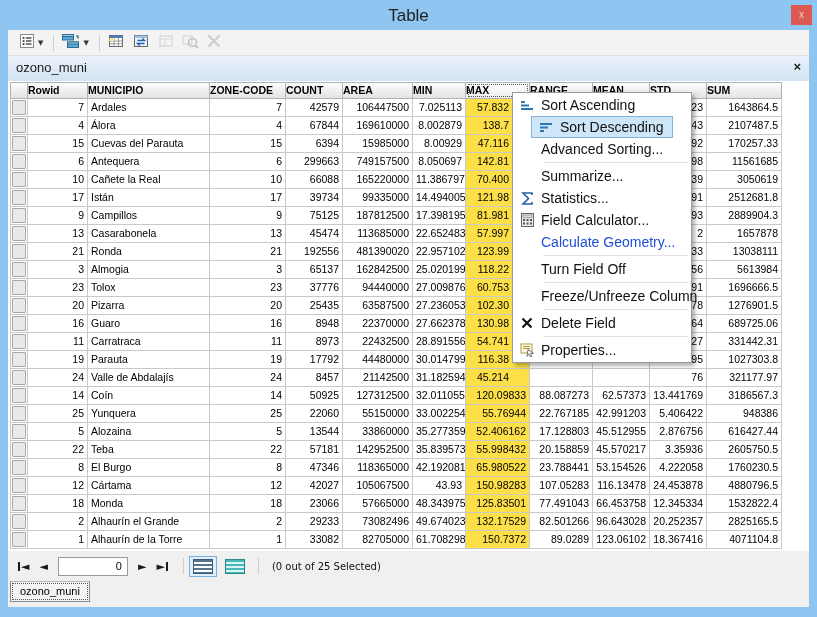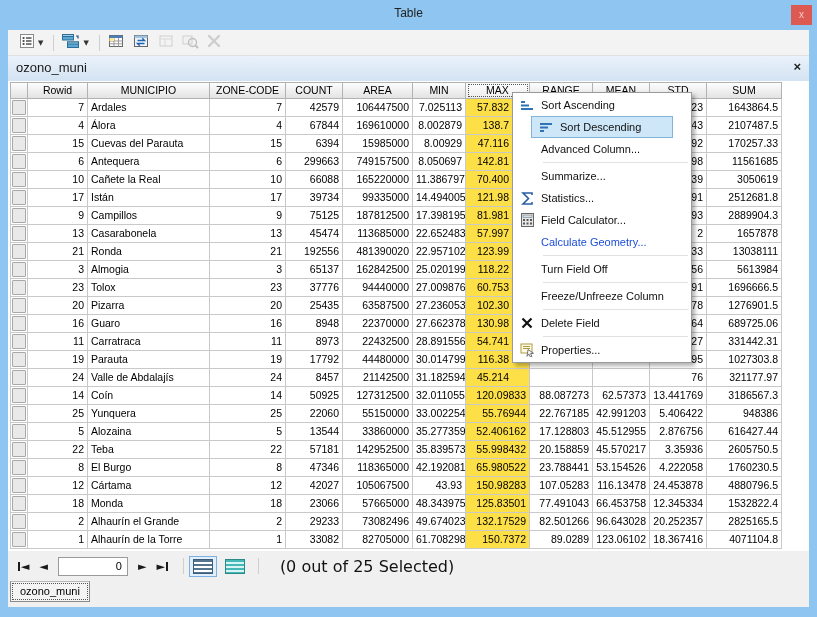--- a/index.html
+++ b/index.html
@@ -1,21 +1,21 @@
 <!DOCTYPE html>
 <html><head>
 <meta charset="utf-8">
 <style>
   html,body{margin:0;padding:0;}
   body{width:817px;height:617px;overflow:hidden;position:relative;
        font-family:"Liberation Sans","DejaVu Sans",sans-serif;
        background:#8ec5f1;}
   .titlebar{position:absolute;left:0;top:0;width:817px;height:30px;}
   .title{position:absolute;left:0;right:0;top:6px;text-align:center;
-         font-size:12px;color:#222;}
+         font-size:17px;color:#222;}
   .close-btn{position:absolute;right:5px;top:5px;width:21px;height:20px;
          background:#dd5a52;color:#f6cdc9;font-size:10px;text-align:center;
          line-height:20px;cursor:default;}
   .content{position:absolute;left:8px;top:30px;width:801px;height:577px;
          background:#f0f0f0;}
   
   .toolbar{position:absolute;left:0;top:0;width:100%;height:26px;
          background:#f3f3f3;border-bottom:1px solid #e0e0e0;
          display:flex;align-items:center;padding-left:8px;box-sizing:border-box;}
   .tbtn{display:flex;align-items:center;padding:2px 3px;margin-right:2px;}
@@ -27,43 +27,43 @@
         background:linear-gradient(#eaf2fb,#d3e3f2);
         border-bottom:1px solid #c2d4e6;}
   .band-title{position:absolute;left:8px;top:4px;font-size:13px;color:#1a1a1a;}
   .band-close{position:absolute;right:8px;top:3px;font-size:13px;color:#222;
         font-weight:bold;cursor:default;}
   
   .table-area{position:absolute;left:0;top:51px;width:100%;height:470px;background:#fff;}
   .tbl{position:absolute;left:2px;top:1px;font-size:10.5px;color:#000;}
   .tr{display:flex;height:18px;}
   .hr{display:flex;height:17px;}
-  .th{box-sizing:border-box;height:17px;line-height:15px;font-weight:normal;
-      text-align:center;background:linear-gradient(#fdfdfd,#e3e3e3);
+  .th{box-sizing:border-box;height:17px;line-height:15px;font-weight:bold;
+      background:linear-gradient(#fdfdfd,#e3e3e3);
       border:1px solid #b2b2b2;border-left:none;overflow:hidden;white-space:nowrap;}
   .hr .th:first-child{border-left:1px solid #b2b2b2;}
   .th.sel{background:linear-gradient(#ffffff,#ededed);
       outline:1px dotted #555;outline-offset:-3px;}
   .td{box-sizing:border-box;height:18px;line-height:17px;text-align:right;
       padding:0 3px;border-right:1px solid #c9c9c9;border-bottom:1px solid #c9c9c9;
       overflow:hidden;white-space:nowrap;background:#fff;}
   .td.left{text-align:left;}
   .td.max{background:#fde047;}
   .td.cut{padding-right:20px;}
   .c0{width:18px;}.c1{width:60px;}.c2{width:122px;}.c3{width:76px;}
   .c4{width:57px;}.c5{width:70px;}.c6{width:53px;}.c7{width:64px;}
   .c8{width:63px;}.c9{width:57px;}.c10{width:57px;}.c11{width:75px;}
   .selcell{padding:1px;border-left:1px solid #c9c9c9;}
   .knob{width:100%;height:100%;box-sizing:border-box;background:#e9e9e9;
       border:1px solid #a8a8a8;border-radius:1px;}
   
   .menu{position:absolute;left:504px;top:62px;width:178px;background:#fff;
       border:1px solid #9a9a9a;box-shadow:3px 3px 4px rgba(0,0,0,.3);
       padding:1px 0;z-index:10;}
-  .mitem{display:flex;align-items:center;height:22px;font-size:11px;color:#111;}
+  .mitem{display:flex;align-items:center;height:22px;font-size:14px;color:#111;}
   .micon{width:28px;display:flex;justify-content:center;align-items:center;flex:none;
       font-family:"DejaVu Sans",sans-serif;}
   .mlabel{white-space:nowrap;}
   .mitem.hi{background:#cde6f8;border:1px solid #84b3da;box-sizing:border-box;
       margin:0 18px;height:22px;}
   .mitem.dis{color:#1d4ed8;}
   .msep{height:1px;background:#e2e2e2;margin:2px 3px 2px 30px;}
   
   .navbar{position:absolute;left:0;top:521px;width:100%;height:30px;
       display:flex;align-items:center;padding-left:10px;box-sizing:border-box;
@@ -75,21 +75,21 @@
   .recbox{width:58px;height:17px;border:1px solid #9a9a9a;background:#fff;
       font-size:11px;text-align:right;padding:0 5px;margin-right:10px;
       font-family:"Liberation Sans",sans-serif;box-sizing:content-box;}
   .viewbtn{padding:2px 3px;border:1px solid transparent;margin-right:4px;
       display:flex;align-items:center;}
   .viewbtn.active{border-color:#7ab0e2;background:#e1eefb;}
   .allrec-ic{width:18px;height:13px;border:1px solid #3d5a78;
       background:repeating-linear-gradient(#54748f 0 2px,#fff 2px 4px);}
   .selrec-ic{width:18px;height:13px;border:1px solid #2a8a8a;
       background:repeating-linear-gradient(#45b8b8 0 2px,#d9f4f4 2px 4px);}
-  .status{font-size:16px;color:#111;margin-left:16px;}
+  .status{font-size:10px;color:#111;margin-left:8px;}
   
   .tabrow{position:absolute;left:0;top:551px;width:100%;height:26px;}
   .tab{position:absolute;left:2px;top:0;padding:3px 9px 4px 9px;
       background:#f4f4f4;border:1px solid #8a8a8a;border-top-color:#b9b9b9;
       font-size:11px;outline:1px dotted #555;outline-offset:-3px;}
 </style>
 </head>
 <body>
 
 <div class="titlebar">
@@ -605,21 +605,21 @@
           <svg width="14" height="12" viewBox="0 0 14 12">
             <rect x="1" y="2" width="12" height="2" fill="#2e75b6"></rect>
             <rect x="1" y="5.5" width="8" height="2" fill="#2e75b6"></rect>
             <rect x="1" y="9" width="4" height="2" fill="#2e75b6"></rect>
           </svg>
         </span>
         <span class="mlabel">Sort Descending</span>
       </div>
       <div class="mitem">
         <span class="micon"></span>
-        <span class="mlabel">Advanced Column...</span>
+        <span class="mlabel">Advanced Sorting...</span>
       </div>
       <div class="msep"></div>
       <div class="mitem">
         <span class="micon"></span>
         <span class="mlabel">Summarize...</span>
       </div>
       <div class="mitem">
         <span class="micon">
           <svg width="13" height="13" viewBox="0 0 13 13">
             <path d="M11 3 V1 H2 L7.5 6.5 2 12 H11 V10" fill="none" stroke="#2a5fa5" stroke-width="1.6"></path>

